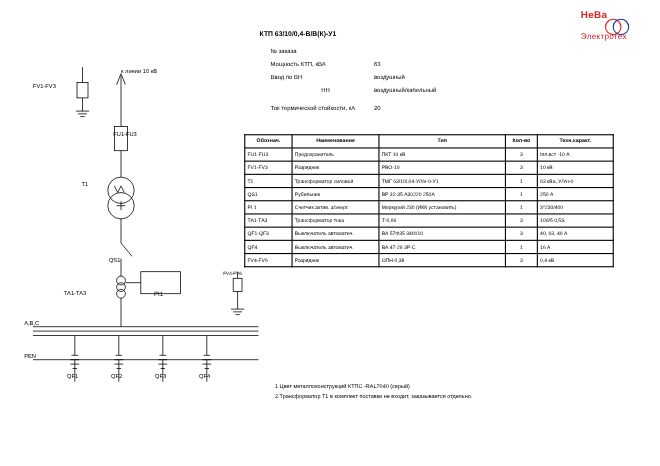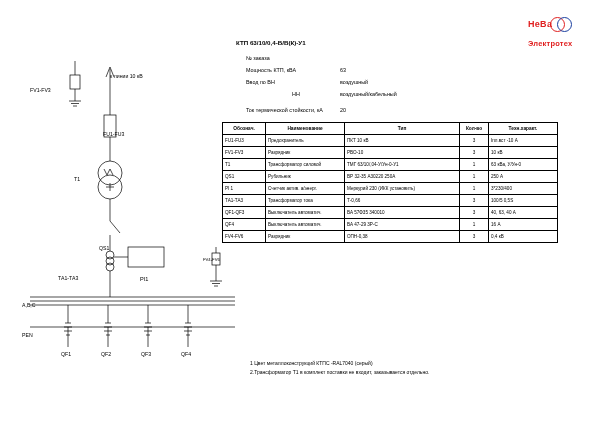--- a/index.html
+++ b/index.html
@@ -5,26 +5,26 @@
   html,body{margin:0;padding:0;}
   body{
     width:600px;height:424px;
     background:#ffffff;
     font-family:"Liberation Sans", sans-serif;
     color:#000;
     position:relative;
     overflow:hidden;
   }
   .sheet{position:absolute;left:0;top:0;width:600px;height:424px;}
-  .abs{position:absolute;margin-top:11px;}
+  .abs{position:absolute;}
 
   
   .logo{position:absolute;right:8px;top:8px;width:64px;height:30px;}
   .logo .l1{font-size:9px;font-weight:bold;color:#e02020;letter-spacing:.3px;}
-  .logo .l2{font-size:7.5px;font-weight:bold;color:#e02020;letter-spacing:.2px;}
+  .logo .l2{font-size:7.5px;font-weight:normal;color:#e02020;letter-spacing:.2px;}
   .logo .ring{position:absolute;left:22px;top:9px;width:13px;height:13px;border:1.6px solid #e02020;border-radius:50%;}
   .logo .ring2{position:absolute;left:29px;top:9px;width:13px;height:13px;border:1.6px solid #1a3fa0;border-radius:50%;}
 
   
   .hdr-title{left:236px;top:28px;font-size:6.2px;font-weight:bold;}
   .hdr-row{font-size:5.4px;}
 
   
   table.spec{
     position:absolute;left:222px;top:122px;

